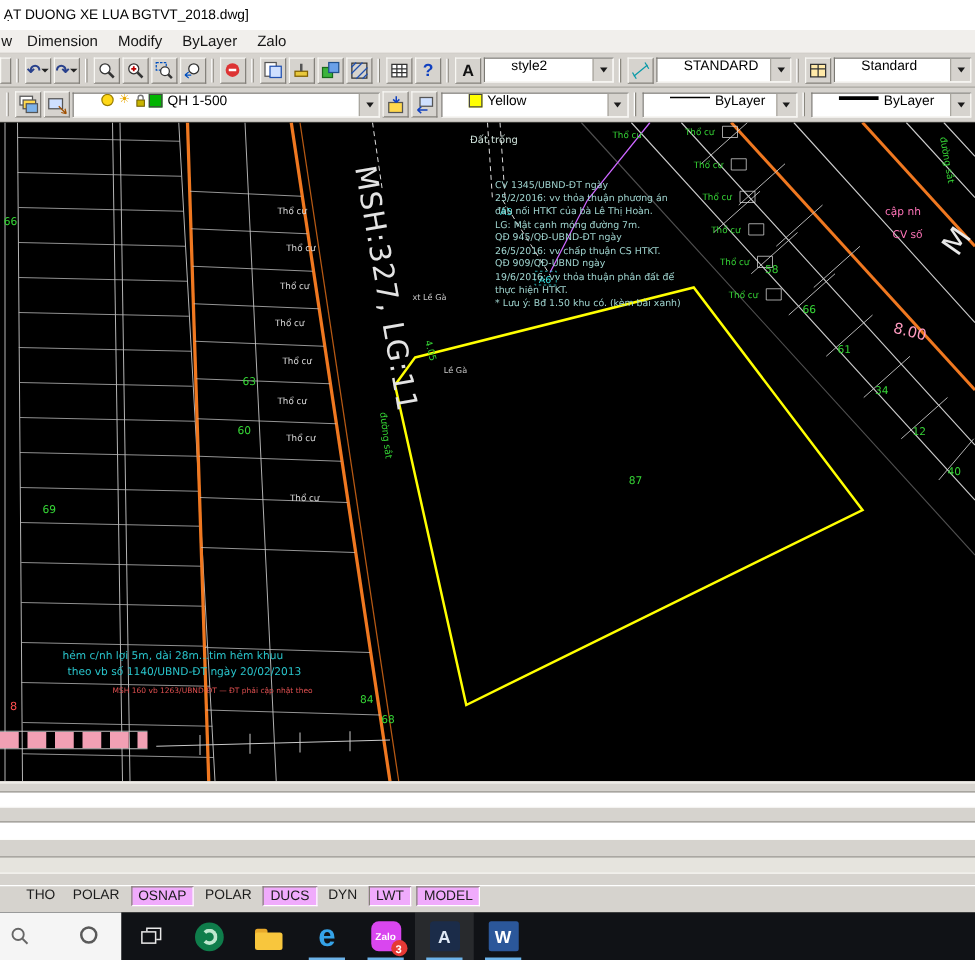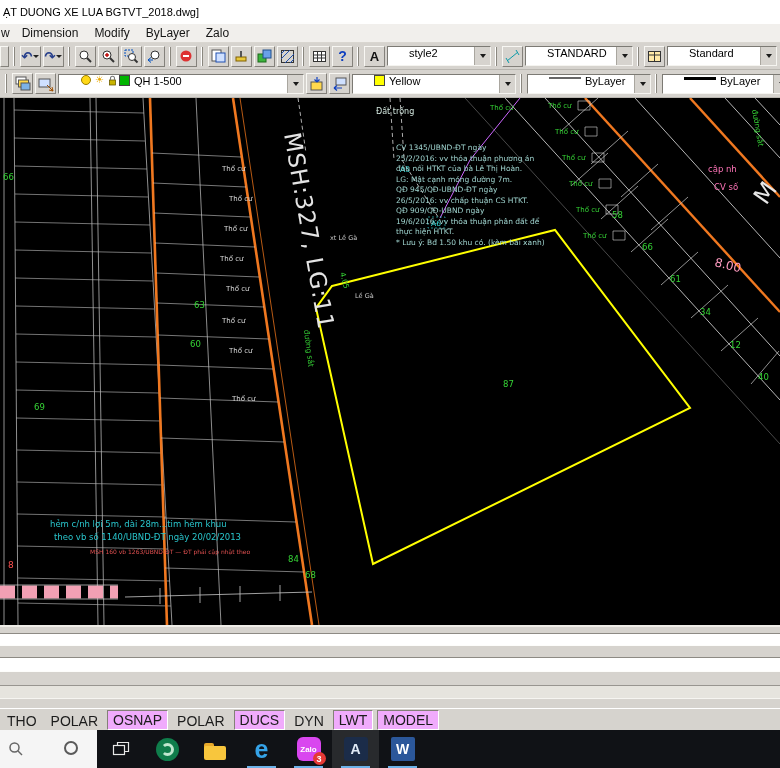--- a/index.html
+++ b/index.html
@@ -37,21 +37,21 @@
   text{font-family:"DejaVu Sans",sans-serif}
 
   
   .cmdarea{height:83px;background:#d6d3ce;border-top:2px solid #efede8;box-sizing:border-box;position:relative;flex:0 0 auto}
   .cmdw{position:absolute;left:0;right:0;background:#fff;border-top:1px solid #8d8a84;border-bottom:1px solid #fdfdfb}
   .cmdw1{top:6px;height:11px}
   .cmdw2{top:30px;height:13px}
   .cmdw3{top:58px;height:12px;background:#e6e4de;border-top:1px solid #989590;border-bottom:1px solid #f6f5f1}
 
   
-  .statusbar{height:22px;background:#d6d3ce;border-top:1px solid #ffffff;box-sizing:border-box;display:flex;align-items:flex-end;font-size:14px;color:#1c1c1c;padding-left:2px;flex:0 0 auto}
+  .statusbar{height:22px;background:#d6d3ce;border-top:1px solid #ffffff;box-sizing:border-box;display:flex;align-items:flex-start;font-size:11px;color:#1c1c1c;padding-left:16px;flex:0 0 auto}
   .stog{padding:1px 5px;margin-right:4px;white-space:nowrap}
   .stog.boxed{border:1px solid;border-color:#848178 #ffffff #ffffff #848178;background:#f0abfc}
 
   
   .taskbar{height:38px;background:#101216;display:flex;align-items:stretch;flex:0 0 auto}
   .tb-search{width:97px;background:#f5f5f5;position:relative;flex:0 0 auto}
   .tb-search .mag{position:absolute;left:8px;top:11px}
   .tb-search .ring{position:absolute;left:64px;top:11px;width:14px;height:14px;border:2px solid #5a5a5a;border-radius:50%;box-sizing:border-box}
   .slot{width:47px;display:flex;align-items:center;justify-content:center;position:relative;flex:0 0 auto}
   .slot.running::after{content:"";position:absolute;left:9px;right:9px;bottom:0;height:2px;background:#6cb2e8}
@@ -239,21 +239,21 @@
           <path d="M8,1 V6 M8,6 L5.5,3.5 M8,6 L10.5,3.5" stroke="#1040c0" fill="none" stroke-width="1.2"></path>
         </svg>
       </div>
     <div class="tbtn">
         <svg width="16" height="16">
           <rect x="4" y="2" width="10" height="7" fill="#cfe0ff" stroke="#555"></rect>
           <path d="M2,12 H10 M2,12 L5,9.5 M2,12 L5,14.5" stroke="#1040c0" fill="none" stroke-width="1.2"></path>
         </svg>
       </div>
     <div style="width:16px"></div>
-    <div class="combo" style="width:164px">
+    <div class="combo" style="width:150px">
       <span class="swatch" style="background:#ffff00"></span>
       <span class="label-text">Yellow</span>
       <span class="combo-btn">
           <i class="arr"></i>
         </span>
     </div>
     <div class="grip"></div>
     <div class="combo" style="width:124px">
       <svg width="32" height="6" style="margin-right:4px">
           <line x1="0" y1="3" x2="32" y2="3" stroke="#000" stroke-width="1.2"></line>

